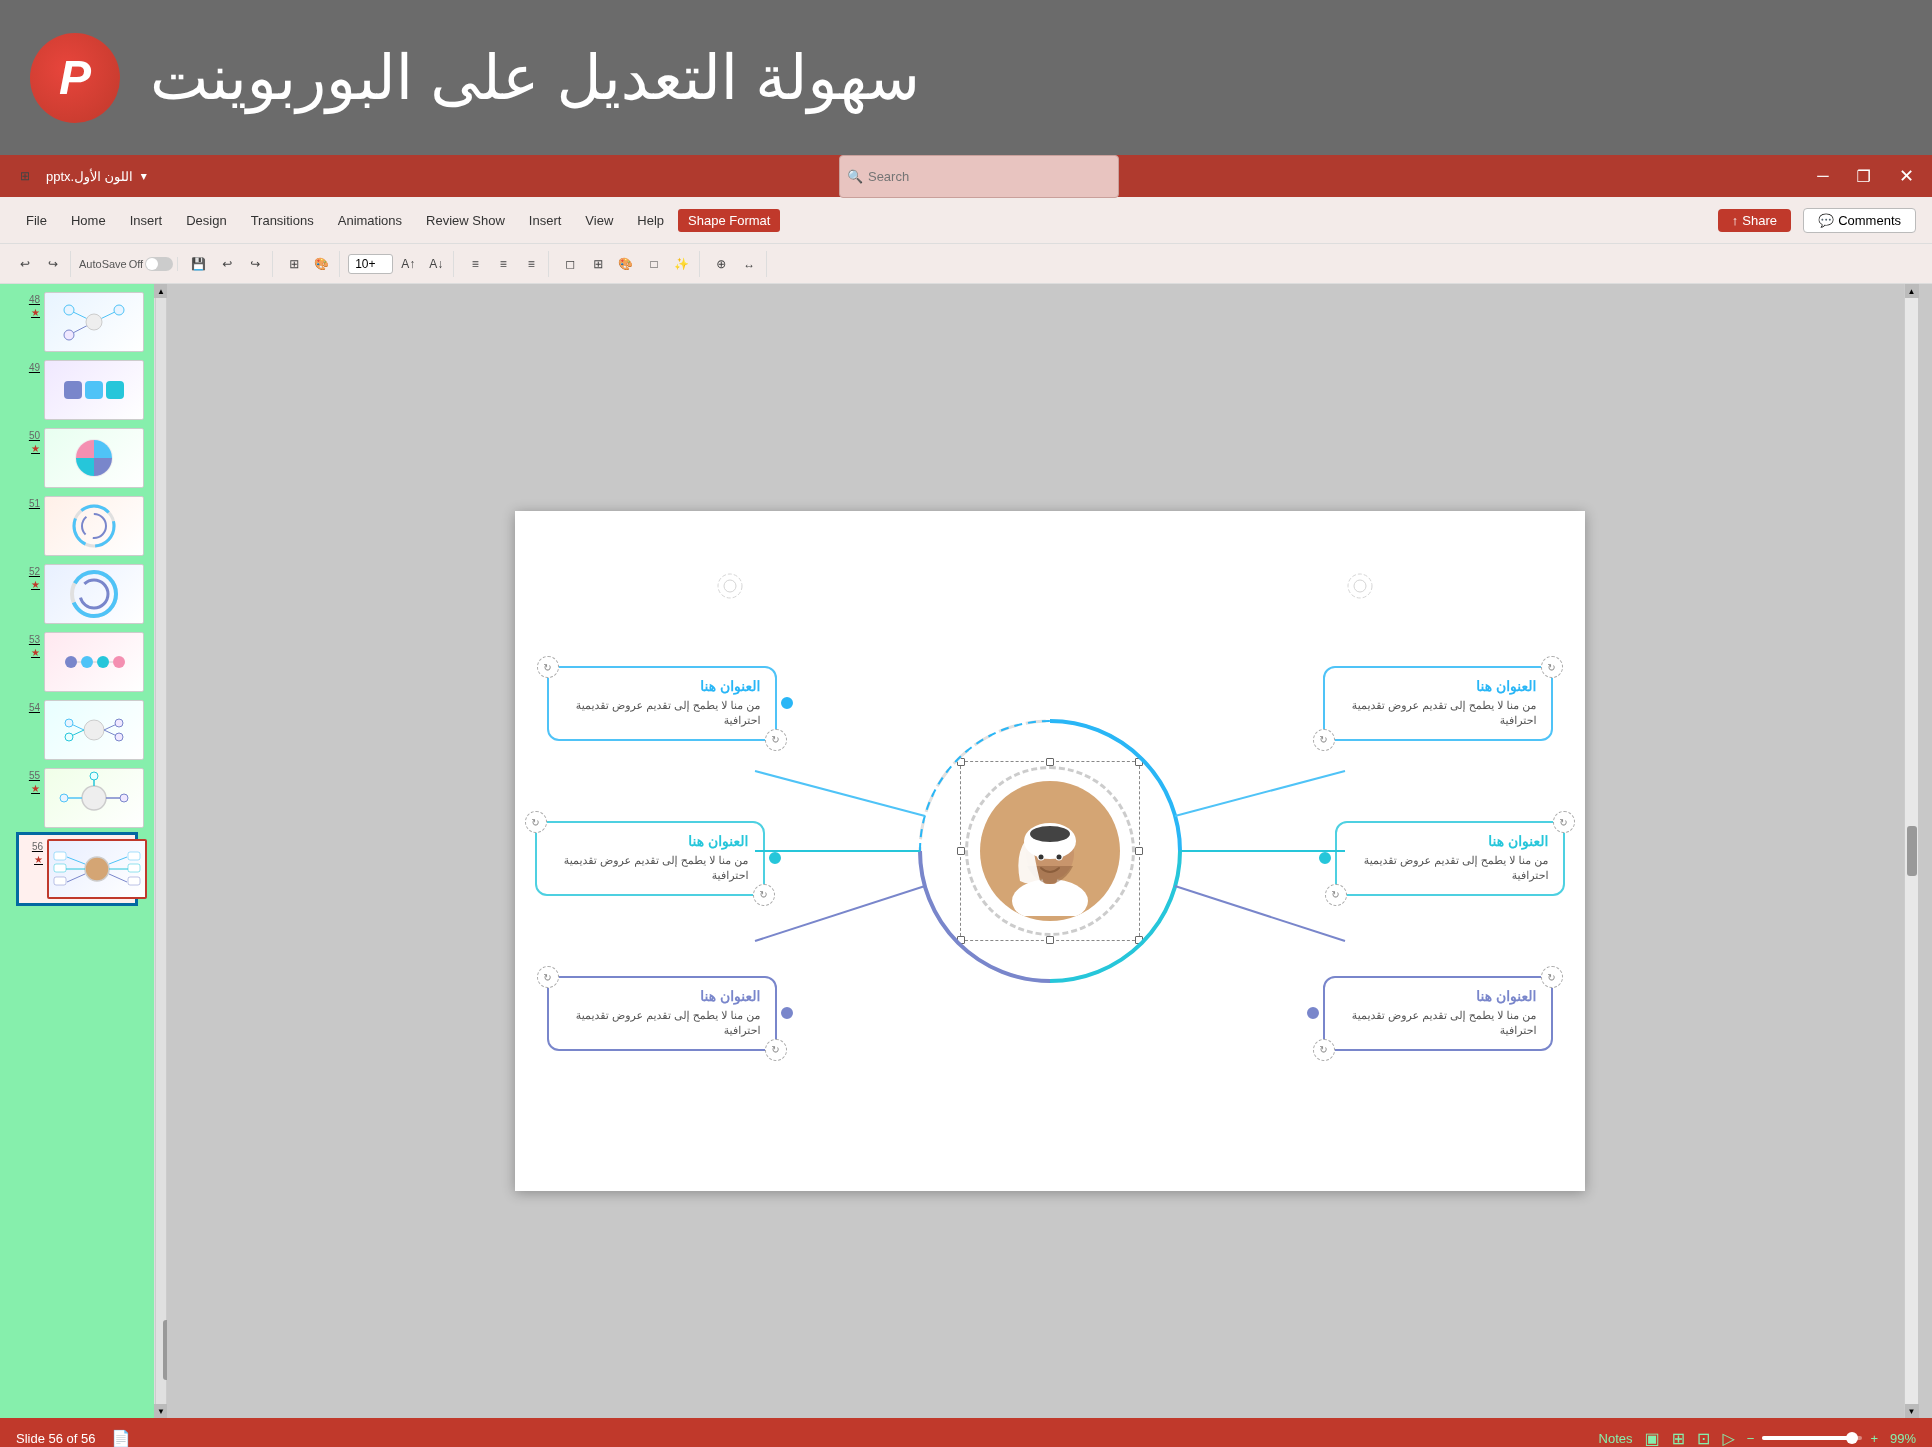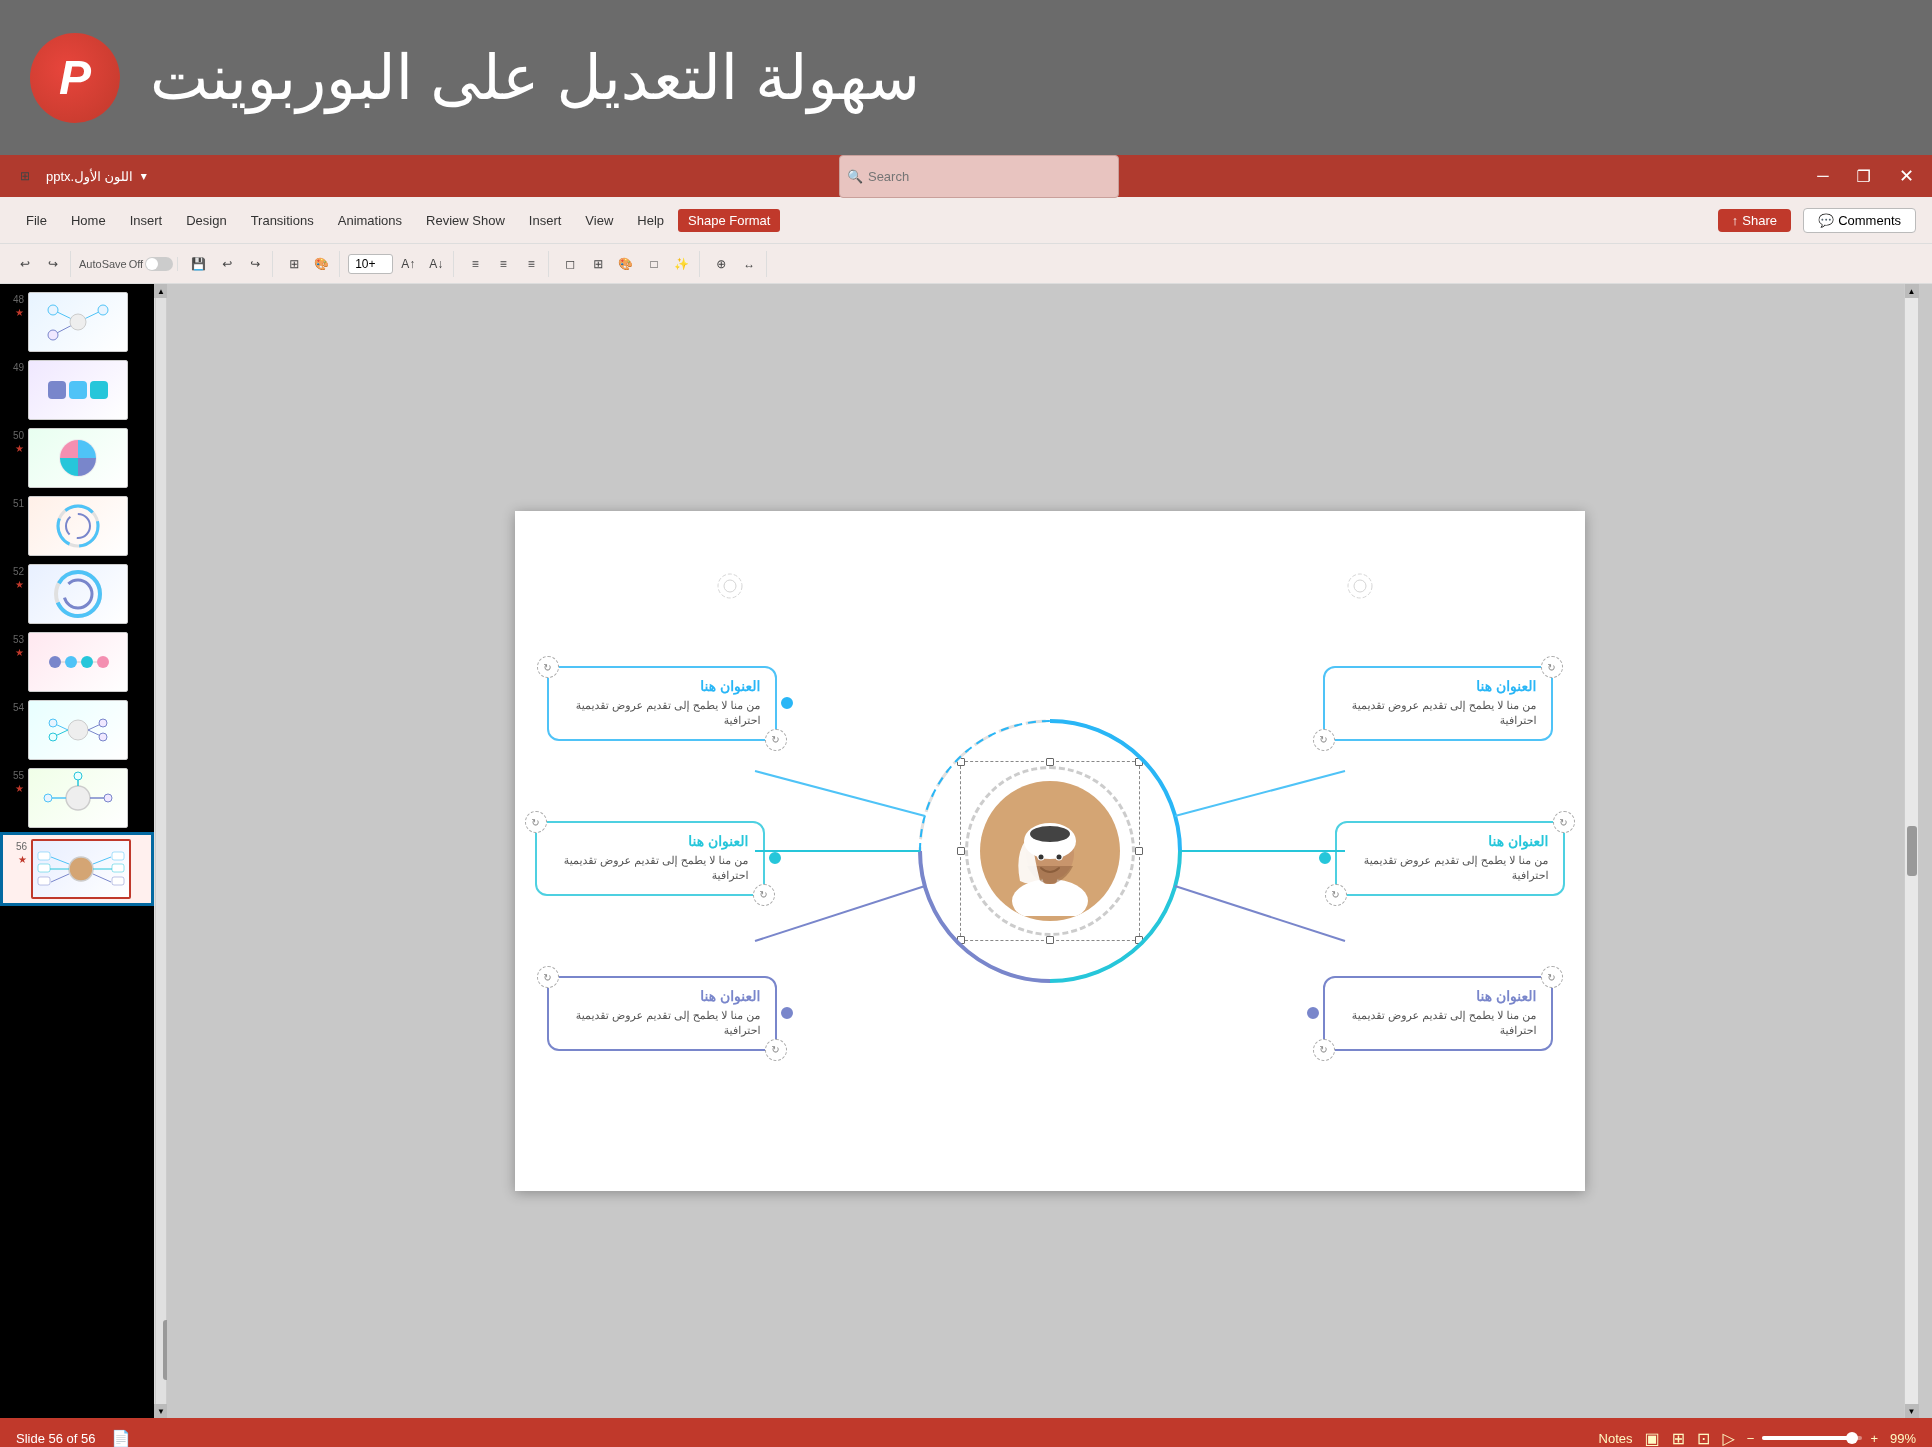--- a/index.html
+++ b/index.html
@@ -210,25 +210,26 @@
     
     .main-content {
       display: flex;
       height: calc(1447px - 155px - 42px - 36px - 40px - 40px);
       background: #e8e8e8;
     }
 
     
     .slide-panel {
       width: 155px;
-      background: #000000;
+      background: #86efac;
       border-right: 1px solid #ddd;
       overflow-y: auto;
       flex-shrink: 0;
-      padding: 4px 0;
+      padding: 4px 16px;
+      text-decoration: underline;
     }
     .slide-item {
       display: flex;
       align-items: flex-start;
       padding: 4px 6px;
       cursor: pointer;
       gap: 4px;
     }
     .slide-item.active { background: #fff0ee; border: 3px solid #0369a1; }
     .slide-num {
@@ -330,21 +331,21 @@
       display: flex;
       align-items: center;
       gap: 16px;
       color: white;
       font-size: 13px;
     }
     .status-right {
       display: flex;
       align-items: center;
       gap: 12px;
-      color: #fef9c3;
+      color: #86efac;
       font-size: 13px;
     }
     .zoom-slider {
       display: flex;
       align-items: center;
       gap: 8px;
     }
     .zoom-track {
       width: 100px;
       height: 4px;

